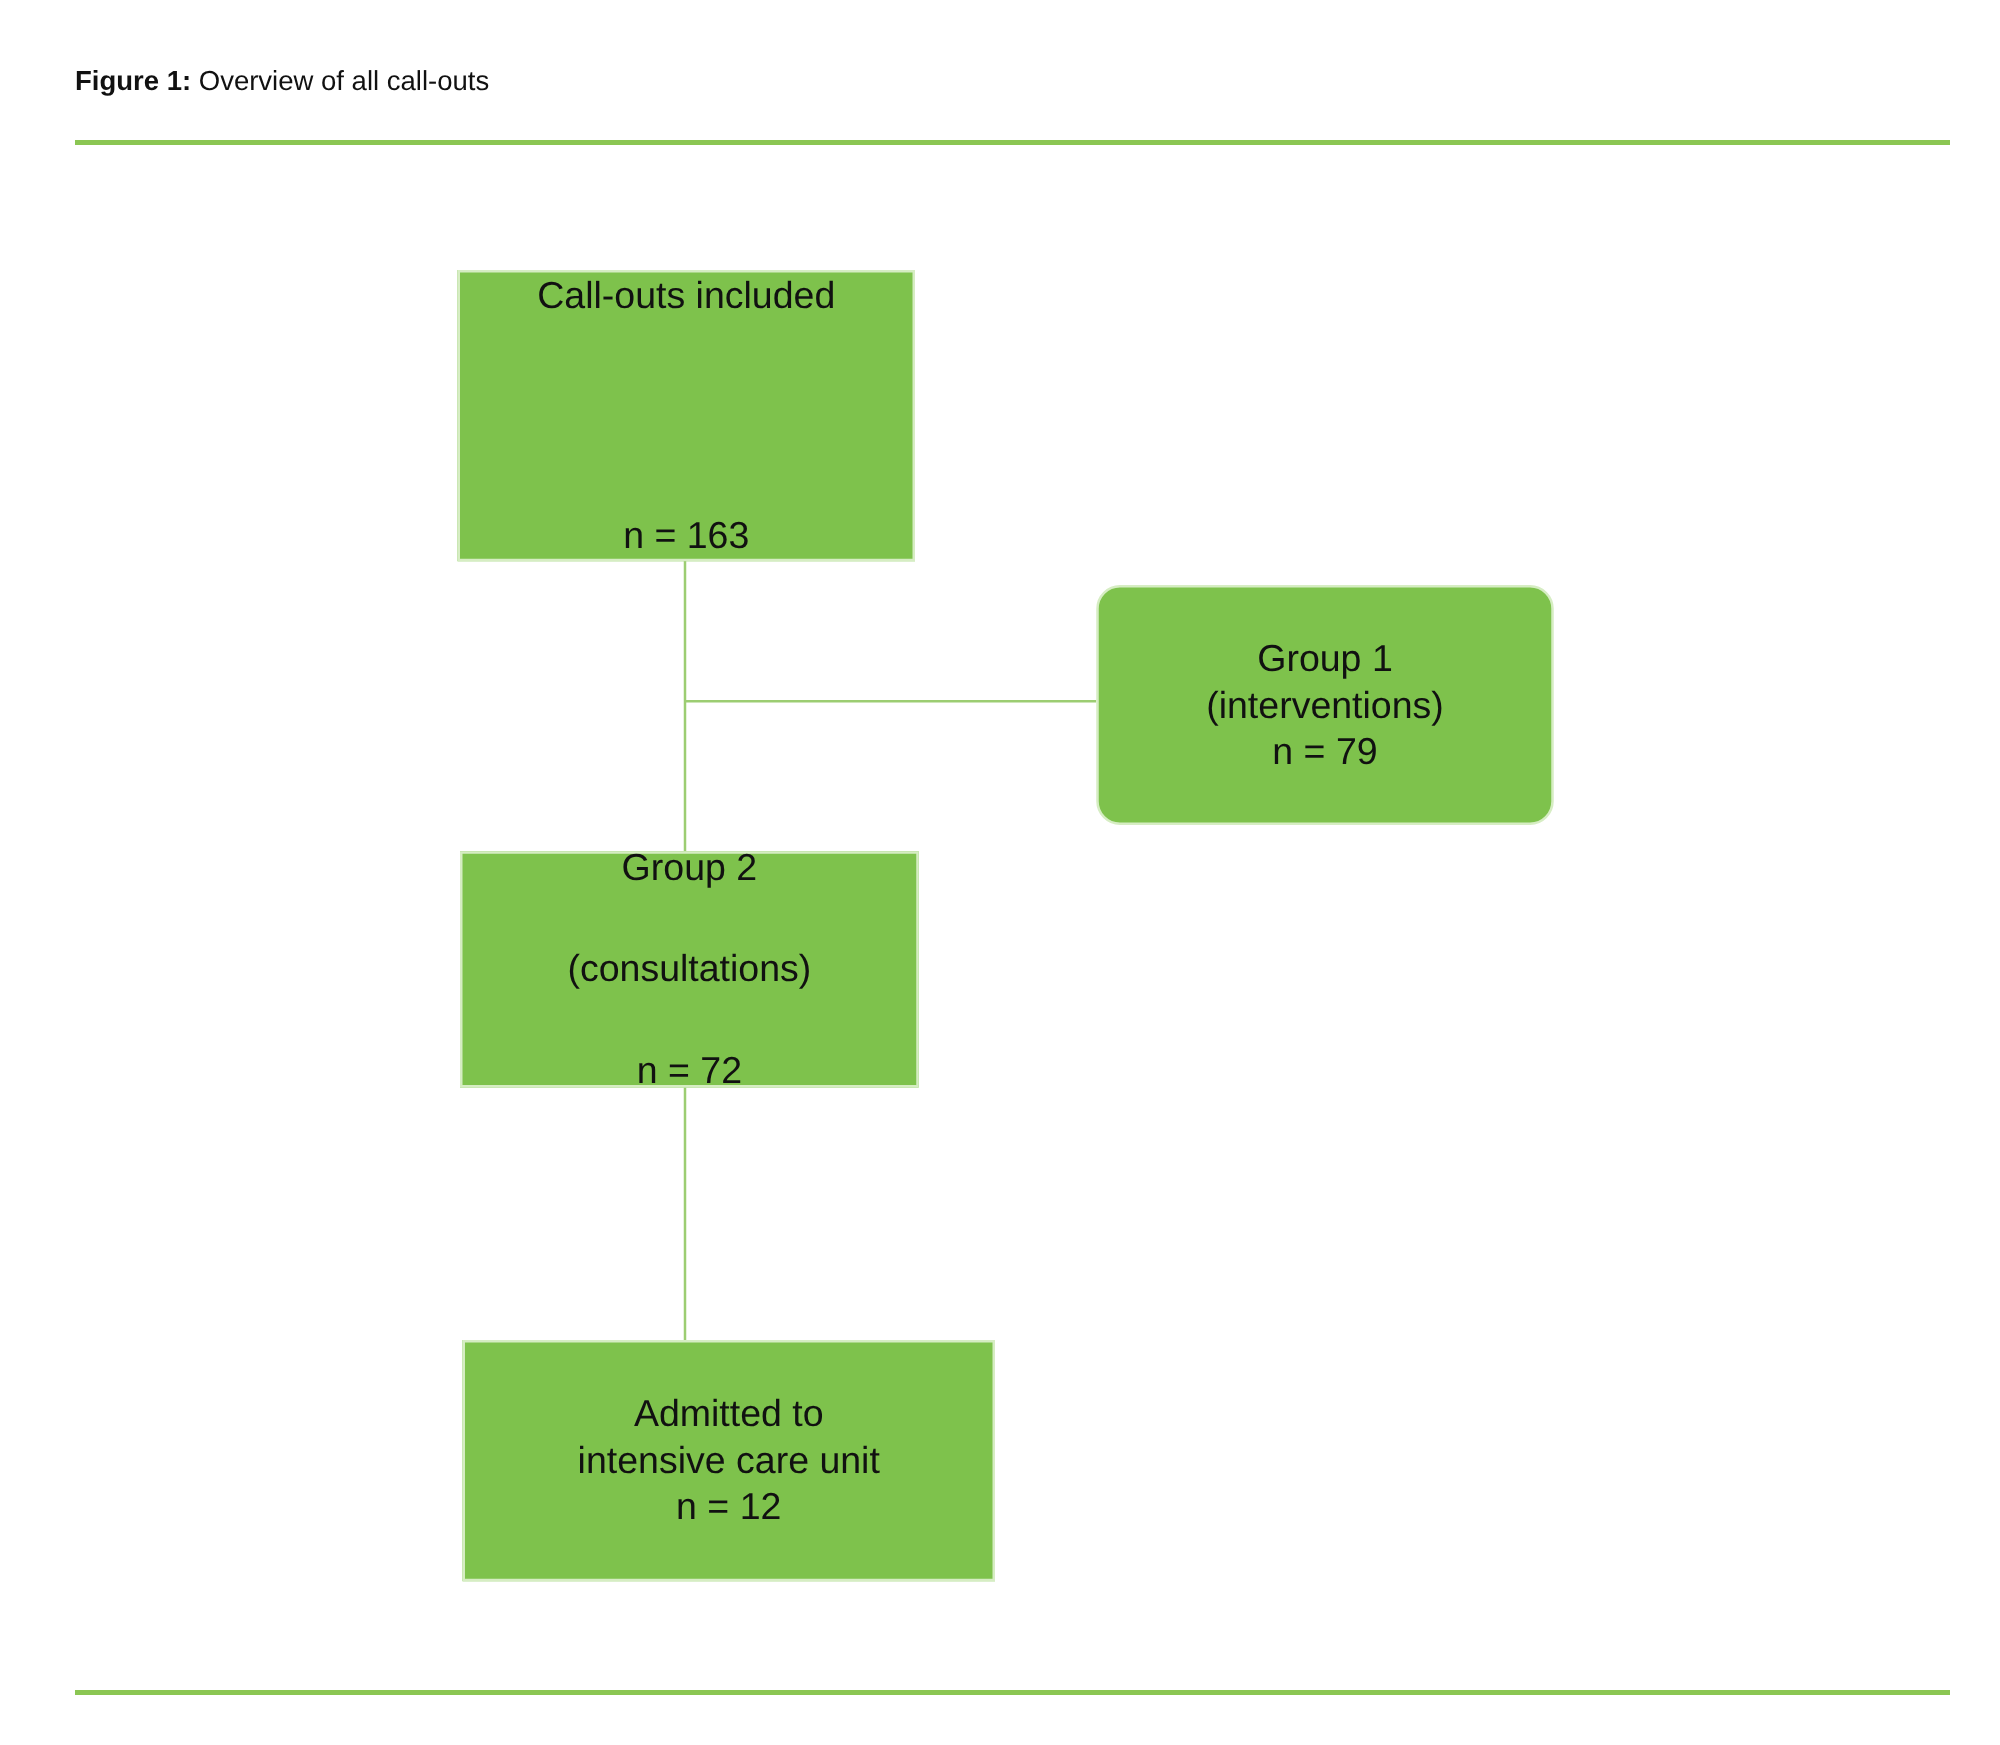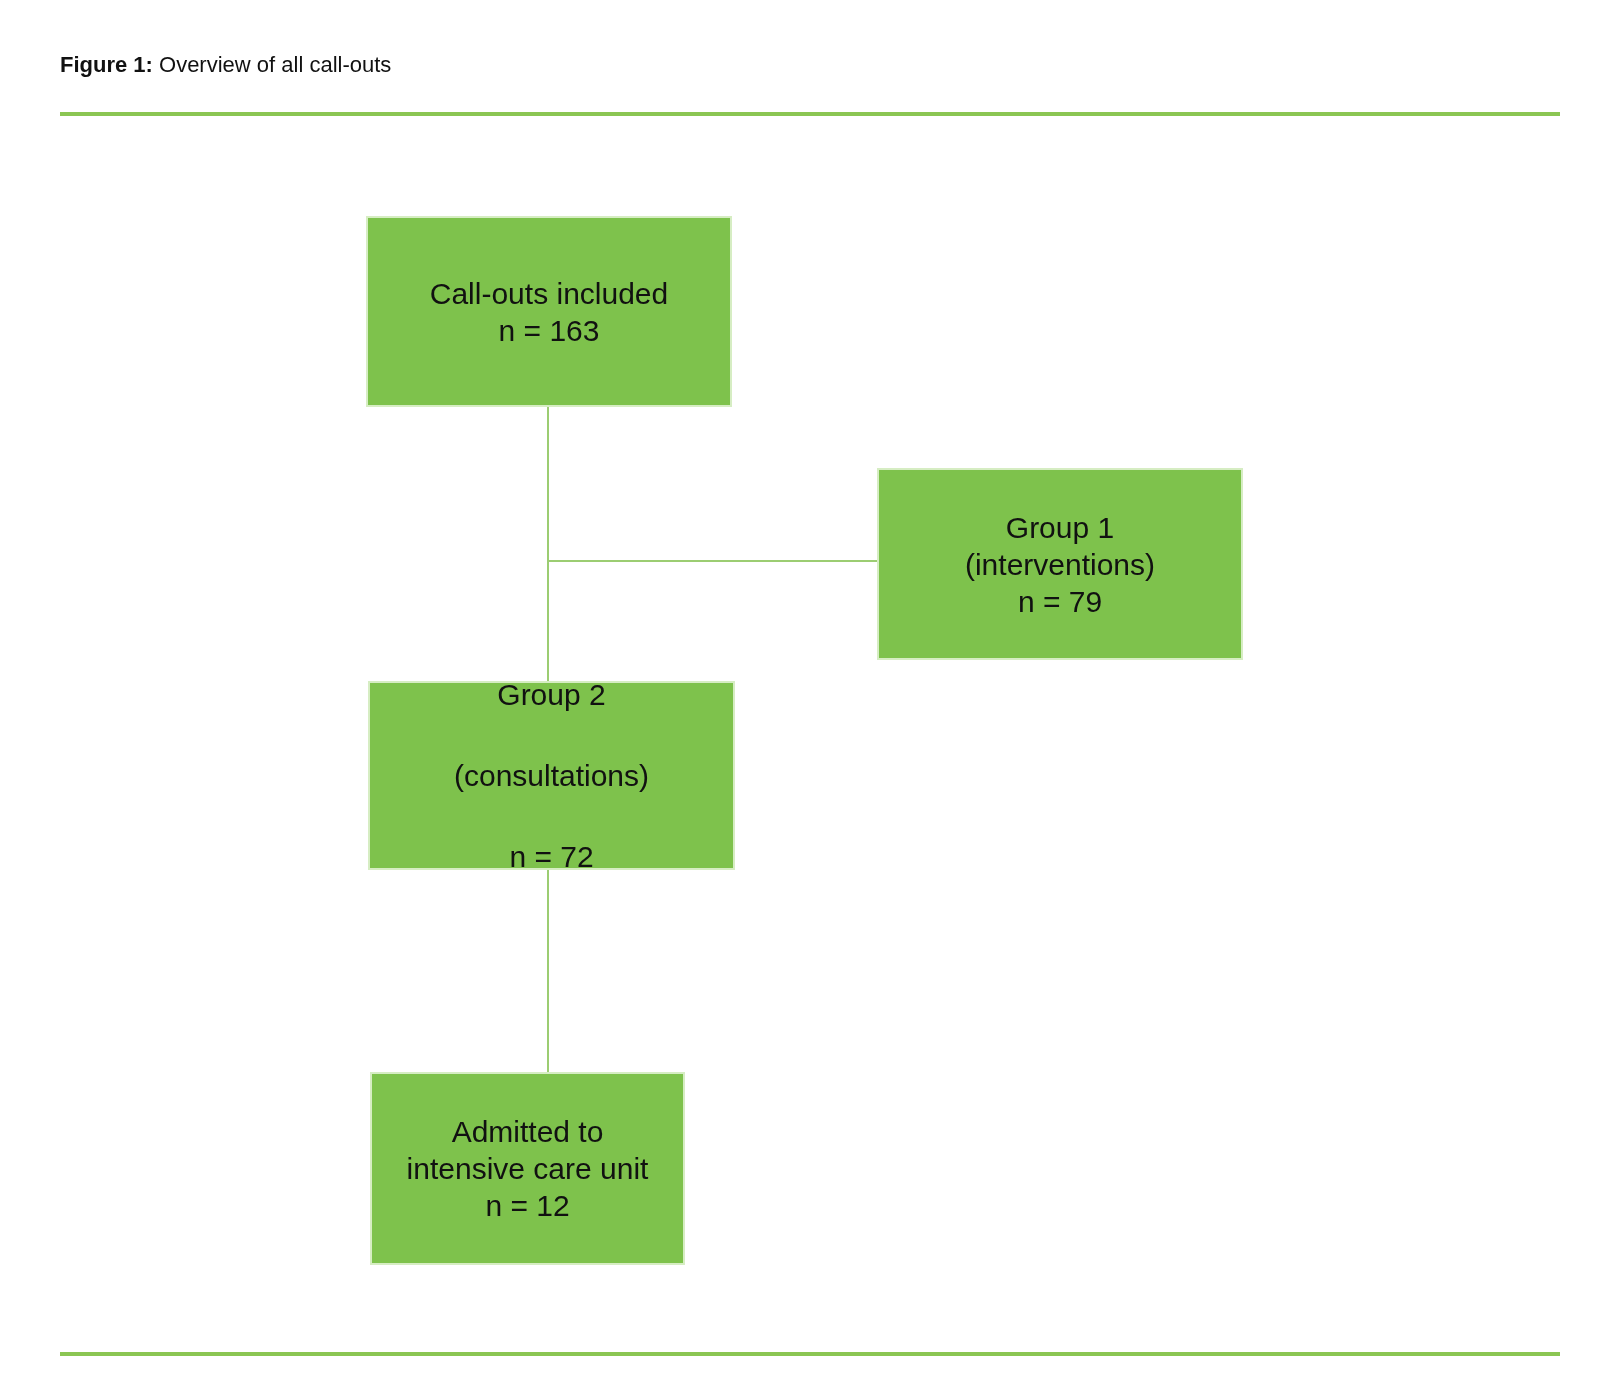--- a/index.html
+++ b/index.html
@@ -41,24 +41,24 @@
     border: 2px solid var(--node-border, #d6edc3);
     display: flex;
     flex-direction: column;
     align-items: center;
     justify-content: center;
     text-align: center;
     color: var(--text-color, #111111);
     font-size: 30px;
     line-height: 37px;
   }
-  .node-callouts { left: 366px; top: 216px; width: 366px; height: 191px; }
-  .node-group1   { left: 877px; top: 468px; width: 366px; height: 192px; }
+  .node-callouts { left: 366px; top: 216px; width: 366px; height: 233px; justify-content: space-between; }
+  .node-group1   { left: 877px; top: 468px; width: 366px; height: 192px; border-radius: 19px; }
   .node-group2   { left: 368px; top: 681px; width: 367px; height: 189px; gap: 44px; }
-  .node-icu      { left: 370px; top: 1072px; width: 315px; height: 193px; }
+  .node-icu      { left: 370px; top: 1072px; width: 426px; height: 193px; }
   .connector {
     position: absolute;
     background: var(--connector-color, #9ccd72);
   }
   .connector.v1 { left: 547px; top: 407px; width: 2px; height: 274px; }
   .connector.h1 { left: 548px; top: 560px; width: 329px; height: 2px; }
   .connector.v2 { left: 547px; top: 870px; width: 2px; height: 202px; }
   .node-line { display: block; }
 </style>
 </head>

